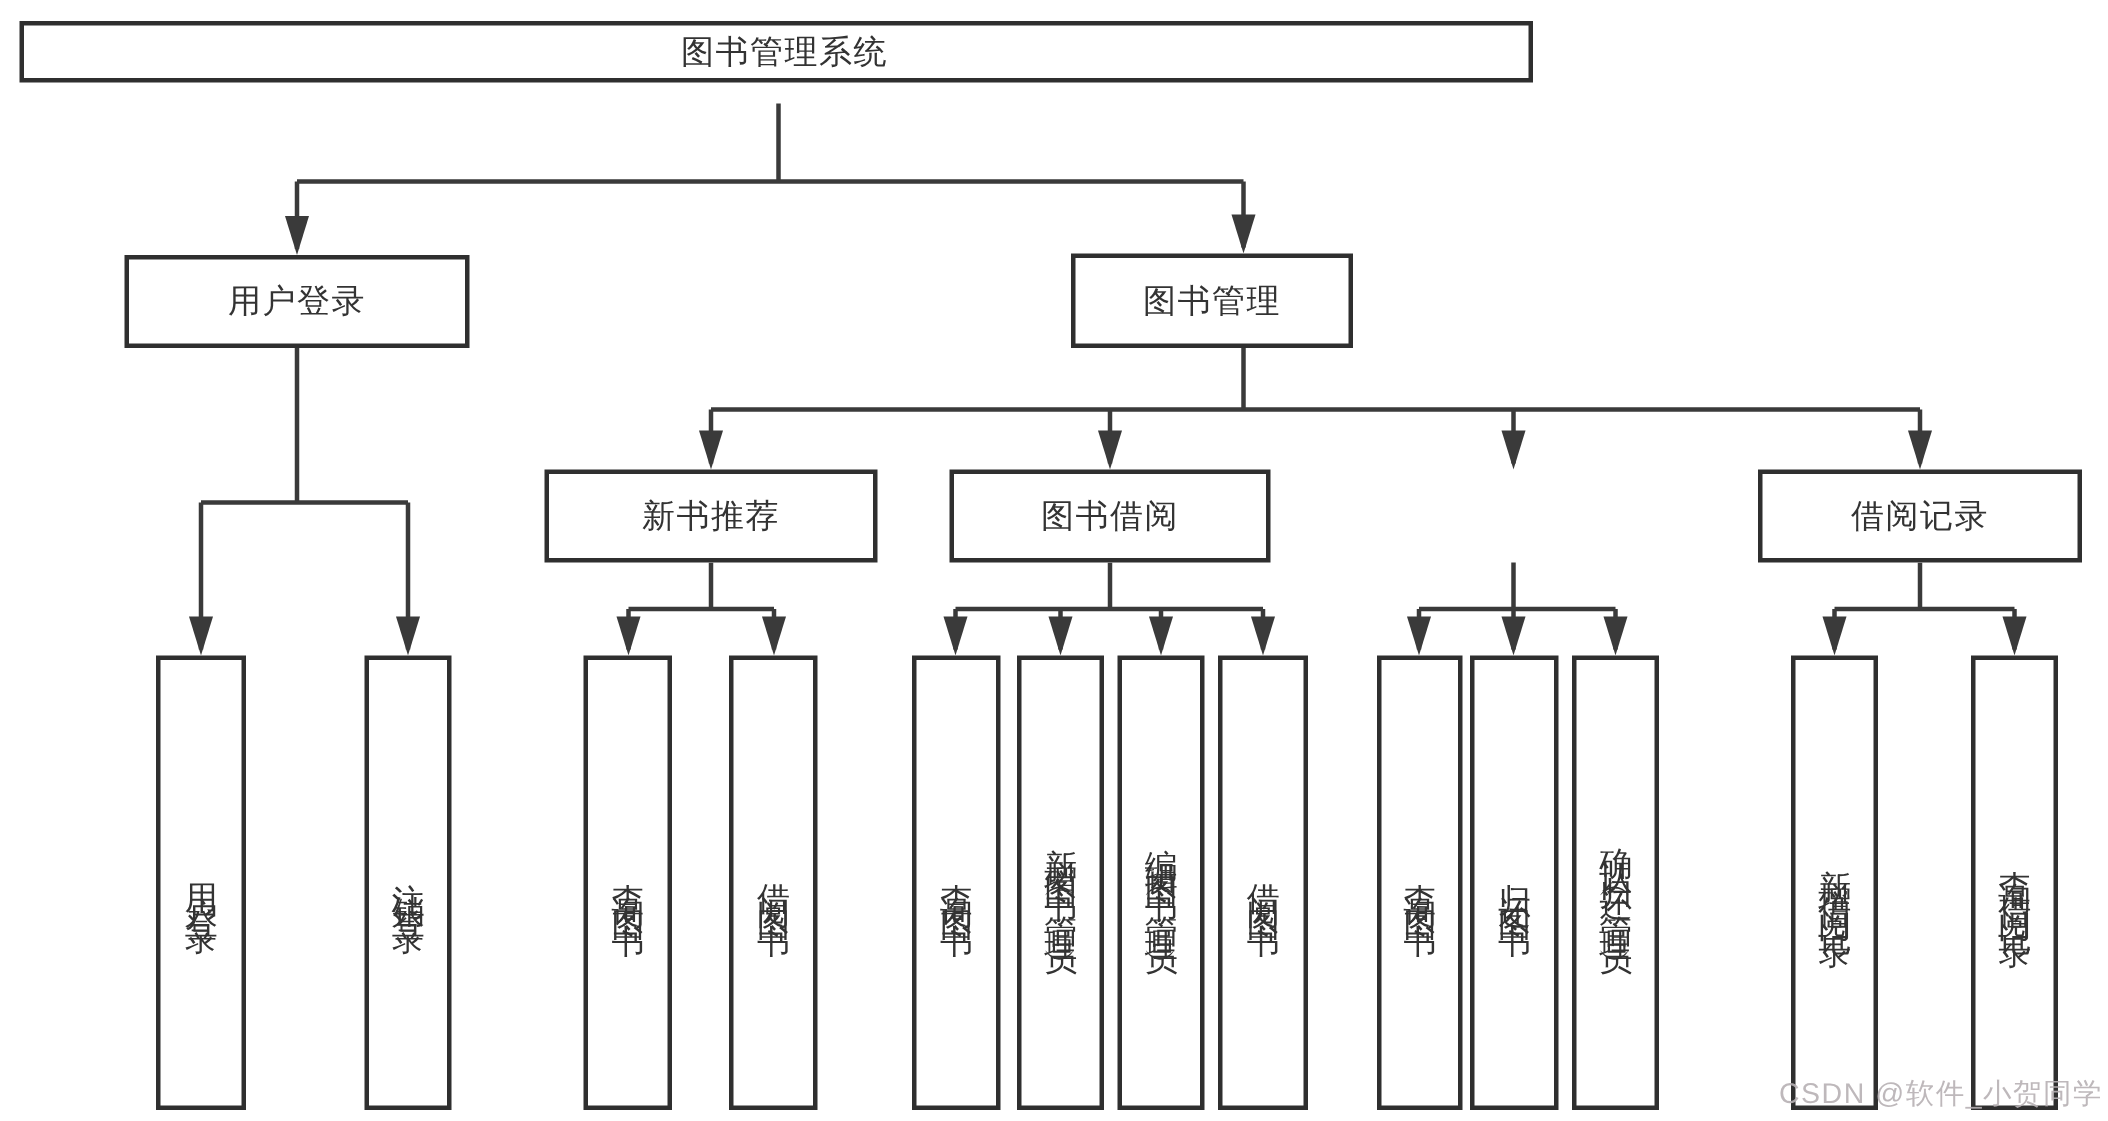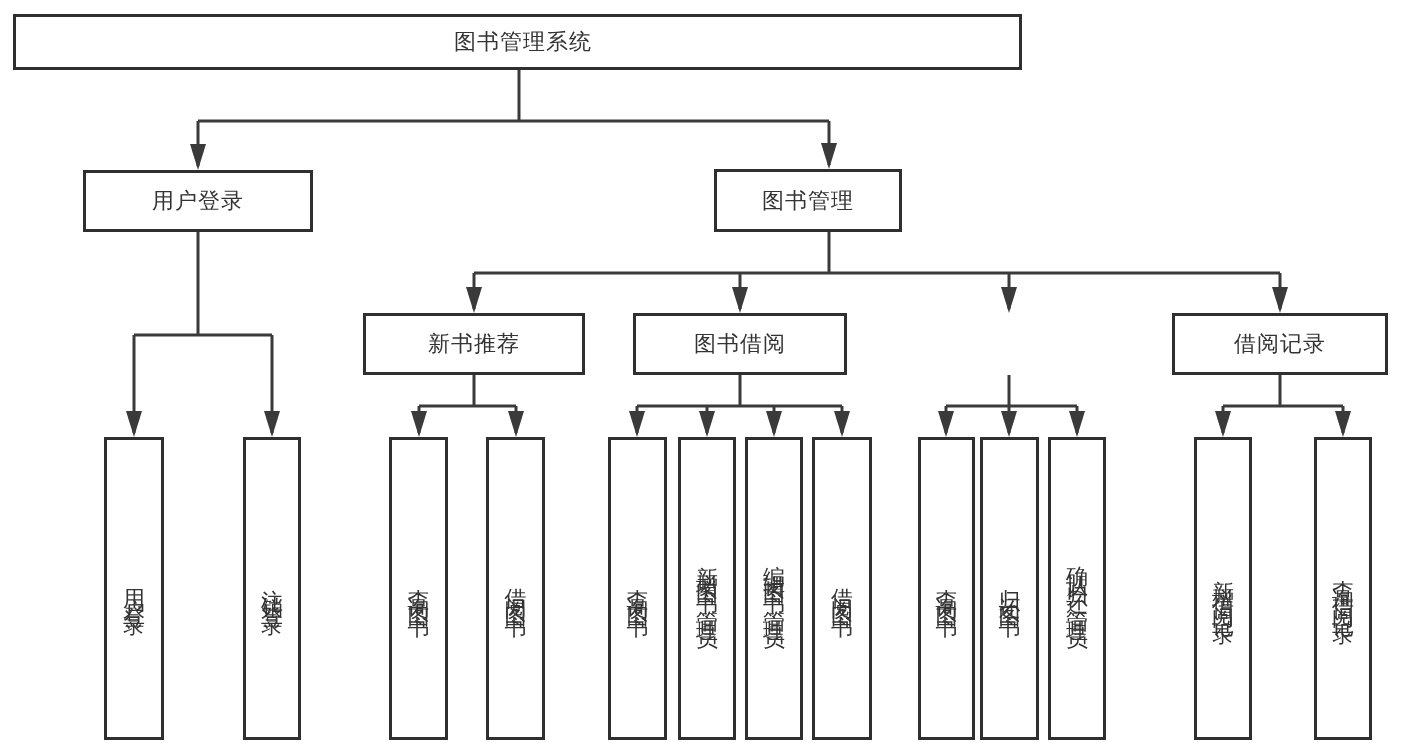--- a/index.html
+++ b/index.html
@@ -131,21 +131,21 @@
       <polygon points="766,411 782,411 774,437"></polygon>
       <polygon points="834,411 850,411 842,437"></polygon>
       <polygon points="938,411 954,411 946,437"></polygon>
       <polygon points="1001,411 1017,411 1009,437"></polygon>
       <polygon points="1069,411 1085,411 1077,437"></polygon>
       <polygon points="1215,411 1231,411 1223,437"></polygon>
       <polygon points="1335,411 1351,411 1343,437"></polygon>
     </g>
   </svg>
 
-  <div class="hbox" style="left:13px; top:14px; width:1009px; height:56px;padding-left:11px;">图书管理系统</div>
+  <div class="hbox" style="left:13px; top:14px; width:1009px; height:41px;padding-left:11px;">图书管理系统</div>
 
   <div class="hbox" style="left:83px; top:170px; width:230px; height:62px;">用户登录</div>
   <div class="hbox" style="left:714px; top:169px; width:188px; height:63px;">图书管理</div>
 
   <div class="hbox" style="left:363px; top:313px; width:222px; height:62px;">新书推荐</div>
   <div class="hbox" style="left:633px; top:313px; width:214px; height:62px;">图书借阅</div>
   <div class="hbox" style="left:1172px; top:313px; width:216px; height:62px;">借阅记录</div>
 
   <div class="leaf" style="left:104px; width:60px;">
     <span>用户登录</span>
@@ -184,14 +184,15 @@
     <span>确认归还（管理员）</span>
   </div>
 
   <div class="leaf" style="left:1194px; width:58px;">
     <span>新增借阅记录</span>
   </div>
   <div class="leaf" style="left:1314px; width:58px;">
     <span>查询借阅记录</span>
   </div>
 
+  <div class="watermark">CSDN @软件_小贺同学</div>
 
 </div>
 
 </body></html>

